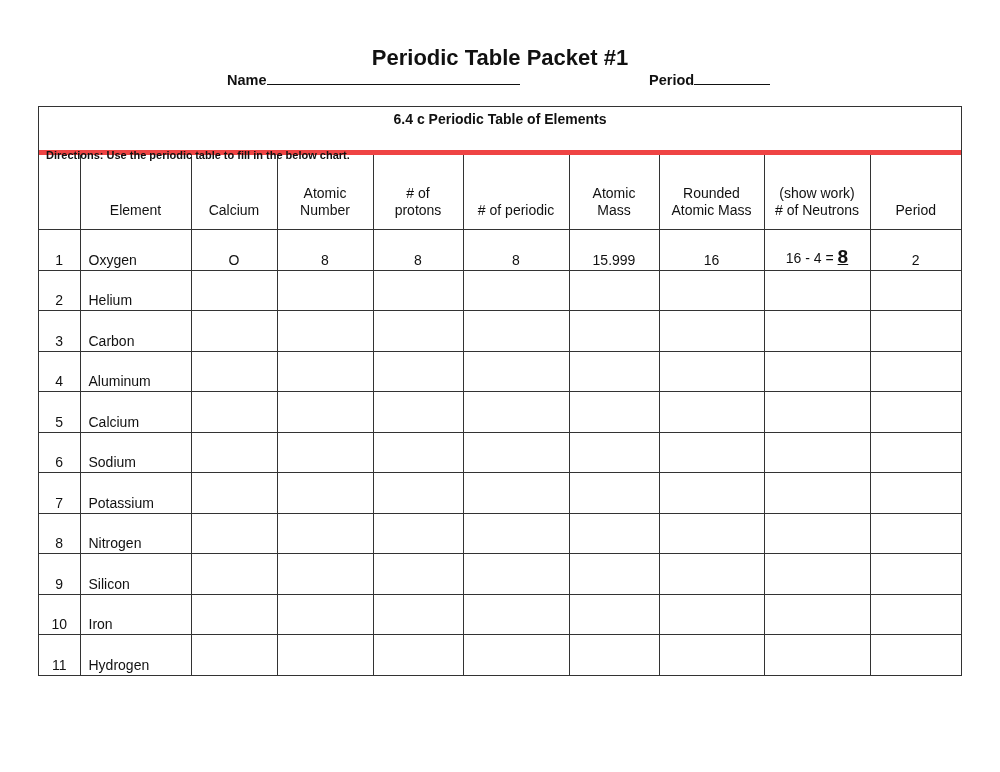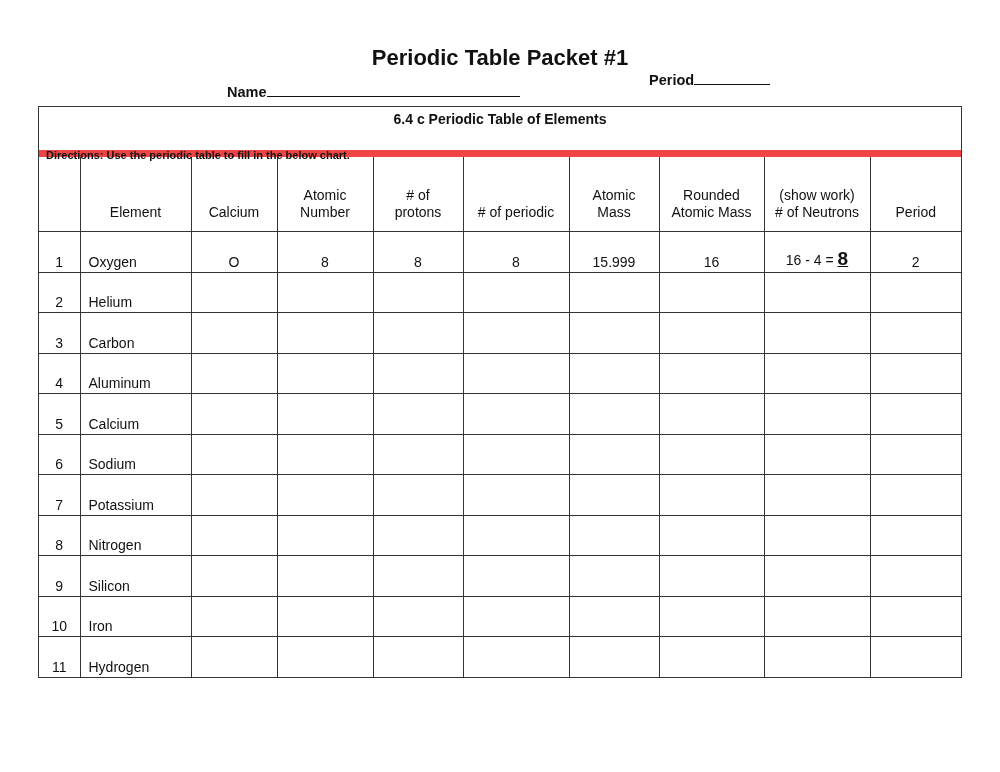--- a/index.html
+++ b/index.html
@@ -1,22 +1,22 @@
 <!DOCTYPE html>
 <html><head>
 <meta charset="utf-8">
 <style>
   html, body { margin:0; padding:0; background:#fff; }
   body { width:1000px; height:772px; position:relative; overflow:hidden; font-family:"Liberation Sans", sans-serif; color:#111; }
   .title { position:absolute; left:0; width:1000px; top:45px; text-align:center; font-size:22px; font-weight:bold; }
-  .name-line { position:absolute; top:84px; left:227px; font-size:14.5px; font-weight:bold; }
+  .name-line { position:absolute; top:72px; left:227px; font-size:14.5px; font-weight:bold; }
   .period-line { position:absolute; top:72px; left:649px; font-size:14.5px; font-weight:bold; }
   .blank { display:inline-block; border-bottom:1.5px solid #111; vertical-align:baseline; height:12px; }
   .sheet { position:absolute; left:38px; top:106px; width:922px; border:1px solid #333; }
-  .sheet-head { height:43px; position:relative; border-bottom:7px solid #ef4444; }
+  .sheet-head { height:43px; position:relative; border-bottom:5px solid #ef4444; }
   .sheet-title { position:absolute; top:4px; width:100%; text-align:center; font-size:14px; font-weight:bold; }
   .directions { position:absolute; top:42px; left:7px; font-size:11px; font-weight:bold; }
   table { border-collapse:collapse; width:922px; table-layout:fixed; }
   td, th { border:1px solid #333; font-weight:normal; font-size:14px; padding:0; }
   th { height:64px; vertical-align:bottom; text-align:center; line-height:17px; padding-bottom:10px; }
   tr.hdr th { border-top:none; }
   td { height:37.5px; vertical-align:bottom; padding-bottom:2px; text-align:center; }
   td.el { text-align:left; padding-left:8px; }
   tr td:first-child, tr th:first-child { border-left:none; }
   tr td:last-child, tr th:last-child { border-right:none; }

